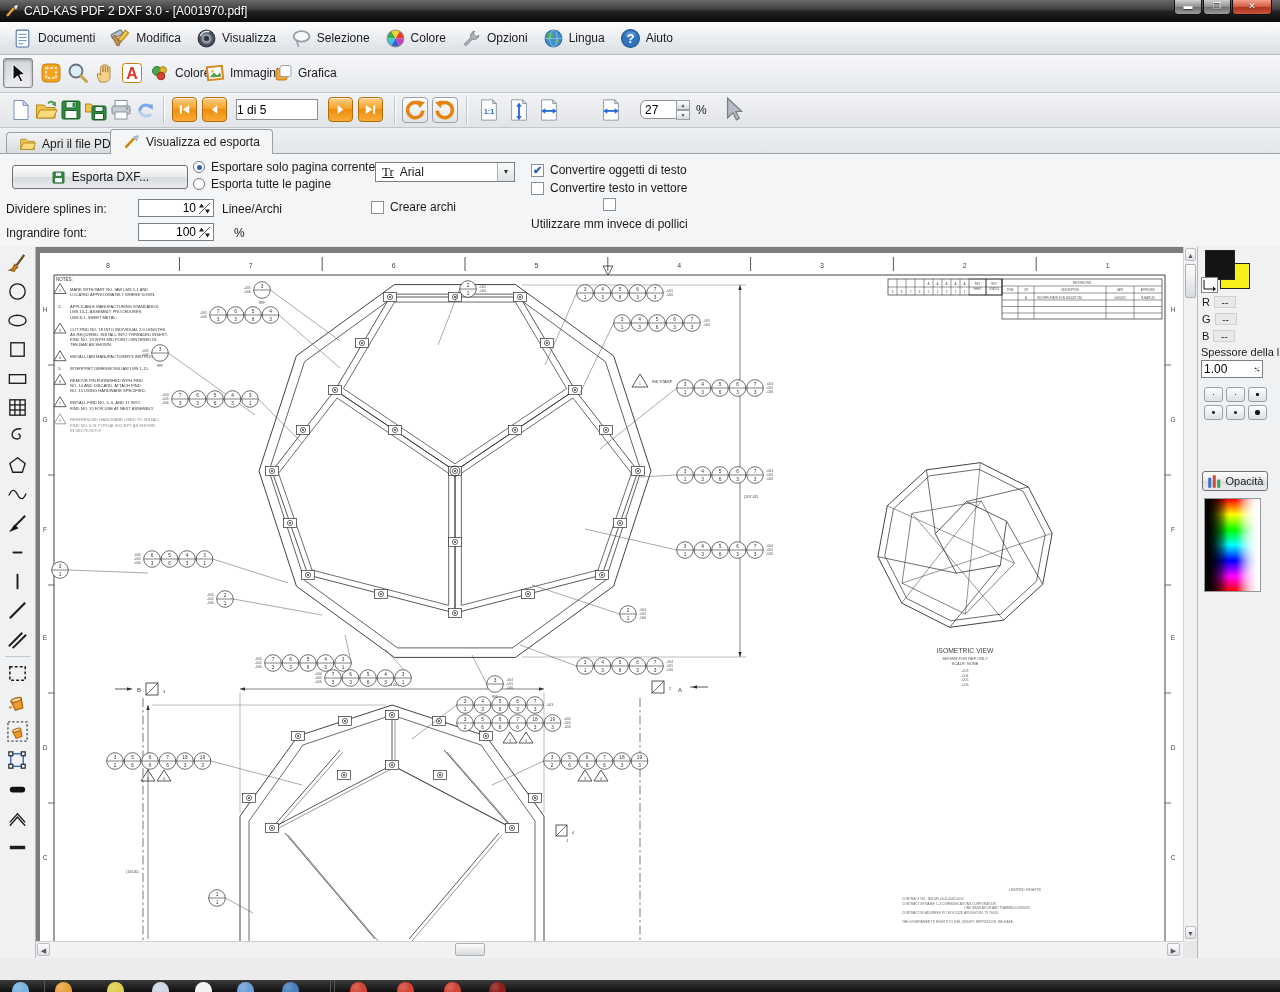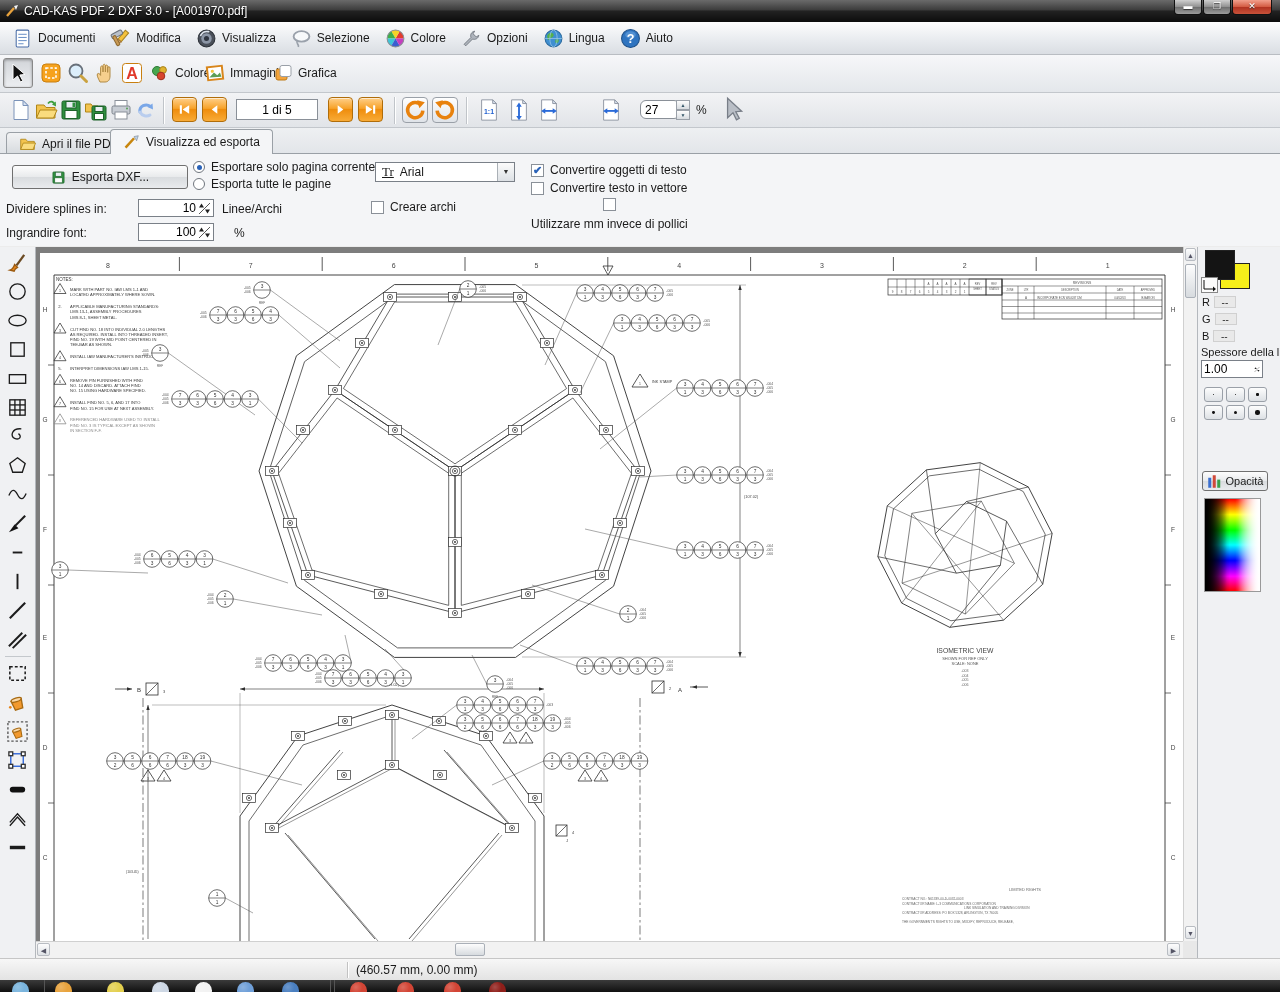--- a/index.html
+++ b/index.html
@@ -21,21 +21,21 @@
 #toolbar2{left:0;top:93px;width:1280px;height:35px;background:linear-gradient(#f2f3f5,#e1e4e8);border-bottom:1px solid #c3c7cc;}
 .tbtn{position:absolute;width:30px;height:30px;border:1px solid transparent;border-radius:3px;display:flex;align-items:center;justify-content:center;}
 .tbtn svg{width:24px;height:24px;}
 .tbtn.pressed{background:linear-gradient(#d2d5d9,#eceef1);border:1px solid #888;box-shadow:inset 0 1px 3px rgba(0,0,0,.35);}
 .tlabelbtn{position:absolute;height:30px;display:flex;align-items:center;gap:5px;padding:0 7px;border-radius:3px;font-size:12px;}
 .tlabelbtn svg{width:20px;height:20px;}
 .sep{position:absolute;width:1px;background:#c0c4c9;box-shadow:1px 0 0 #fff;}
 .obtn{position:absolute;width:25px;height:25px;border:1px solid #b06d0a;border-radius:4px;background:linear-gradient(#ffd08a,#f7a229 45%,#ef8d0d 50%,#f8ab37);display:flex;align-items:center;justify-content:center;box-shadow:inset 0 1px 0 rgba(255,255,255,.6);}
 .obtn svg{width:15px;height:15px;}
 .wbtn{position:absolute;width:26px;height:26px;border:1px solid #9aa0a8;border-radius:4px;background:linear-gradient(#fff,#dfe3e8);display:flex;align-items:center;justify-content:center;}
-.pagebox{position:absolute;width:82px;height:21px;border:1px solid #8a9098;background:#fff;text-align:center;font-size:12px;font-family:"Liberation Sans",sans-serif;}
+.pagebox{position:absolute;width:82px;height:21px;border:1px solid #8a9098;background:#fff;text-align:left;font-size:12px;font-family:"Liberation Sans",sans-serif;}
 .zoombox{position:absolute;width:40px;height:19px;border:1px solid #8a9098;background:#fff;font-size:12px;padding-left:4px;font-family:"Liberation Sans",sans-serif;}
 .spinstack{position:absolute;width:14px;height:19px;display:flex;flex-direction:column;}
 .spinstack div{flex:1;border:1px solid #9aa0a8;background:linear-gradient(#fdfdfd,#d8dce0);font-size:5px;line-height:8px;text-align:center;color:#356;}
 
 #tabsrow{left:0;top:128px;width:1280px;height:26px;background:linear-gradient(#eef0f2,#e2e5e9);}
 .tab{position:absolute;display:flex;align-items:center;gap:6px;border:1px solid #9aa0a6;border-bottom:none;border-radius:4px 4px 0 0;padding:0 12px;font-size:12px;}
 .tab svg{width:17px;height:17px;}
 .tab.inactive{background:linear-gradient(#f2f3f4,#d6dade);height:22px;top:4px;}
 .tab.active{background:#f4f5f7;height:25px;top:1px;z-index:3;}
 
@@ -1574,24 +1574,20 @@
       <svg width="12" height="12" viewBox="0 0 12 12">
           <rect x="1" y="3" width="2.4" height="8" fill="#3a6fd0"></rect>
           <rect x="4.6" y="1" width="2.4" height="10" fill="#d04a3a"></rect>
           <rect x="8.2" y="4.5" width="2.4" height="6.5" fill="#3aa04a"></rect>
         </svg>
       <span>Opacità</span>
     </div>
     <div id="gradpal"></div>
   </div>
 
-  <div id="statusbar" class="abs">
-    <div class="div" style="left:347px;"></div>
-    <span class="abs" style="left:356px;top:4px;">(460.57 mm, 0.00 mm)</span>
-  </div>
 
   <div id="taskbar" class="abs">
       <div class="tico" style="left: 12px; background: radial-gradient(circle at 35% 30%, rgba(255, 255, 255, 0.2), transparent 40%), rgb(121, 180, 221);"></div>
       <div class="tico" style="left: 55px; background: radial-gradient(circle at 35% 30%, rgba(255, 255, 255, 0.2), transparent 40%), rgb(232, 163, 61);"></div>
       <div class="tico" style="left: 107px; background: radial-gradient(circle at 35% 30%, rgba(255, 255, 255, 0.2), transparent 40%), rgb(227, 207, 78);"></div>
       <div class="tico" style="left: 152px; background: radial-gradient(circle at 35% 30%, rgba(255, 255, 255, 0.2), transparent 40%), rgb(205, 215, 228);"></div>
       <div class="tico" style="left: 195px; background: radial-gradient(circle at 35% 30%, rgba(255, 255, 255, 0.2), transparent 40%), rgb(242, 242, 242);"></div>
       <div class="tico" style="left: 237px; background: radial-gradient(circle at 35% 30%, rgba(255, 255, 255, 0.2), transparent 40%), rgb(111, 159, 216);"></div>
       <div class="tico" style="left: 282px; background: radial-gradient(circle at 35% 30%, rgba(255, 255, 255, 0.2), transparent 40%), rgb(74, 127, 192);"></div>
       <div class="tico" style="left: 350px; background: radial-gradient(circle at 35% 30%, rgba(255, 255, 255, 0.2), transparent 40%), rgb(210, 69, 53);"></div>

